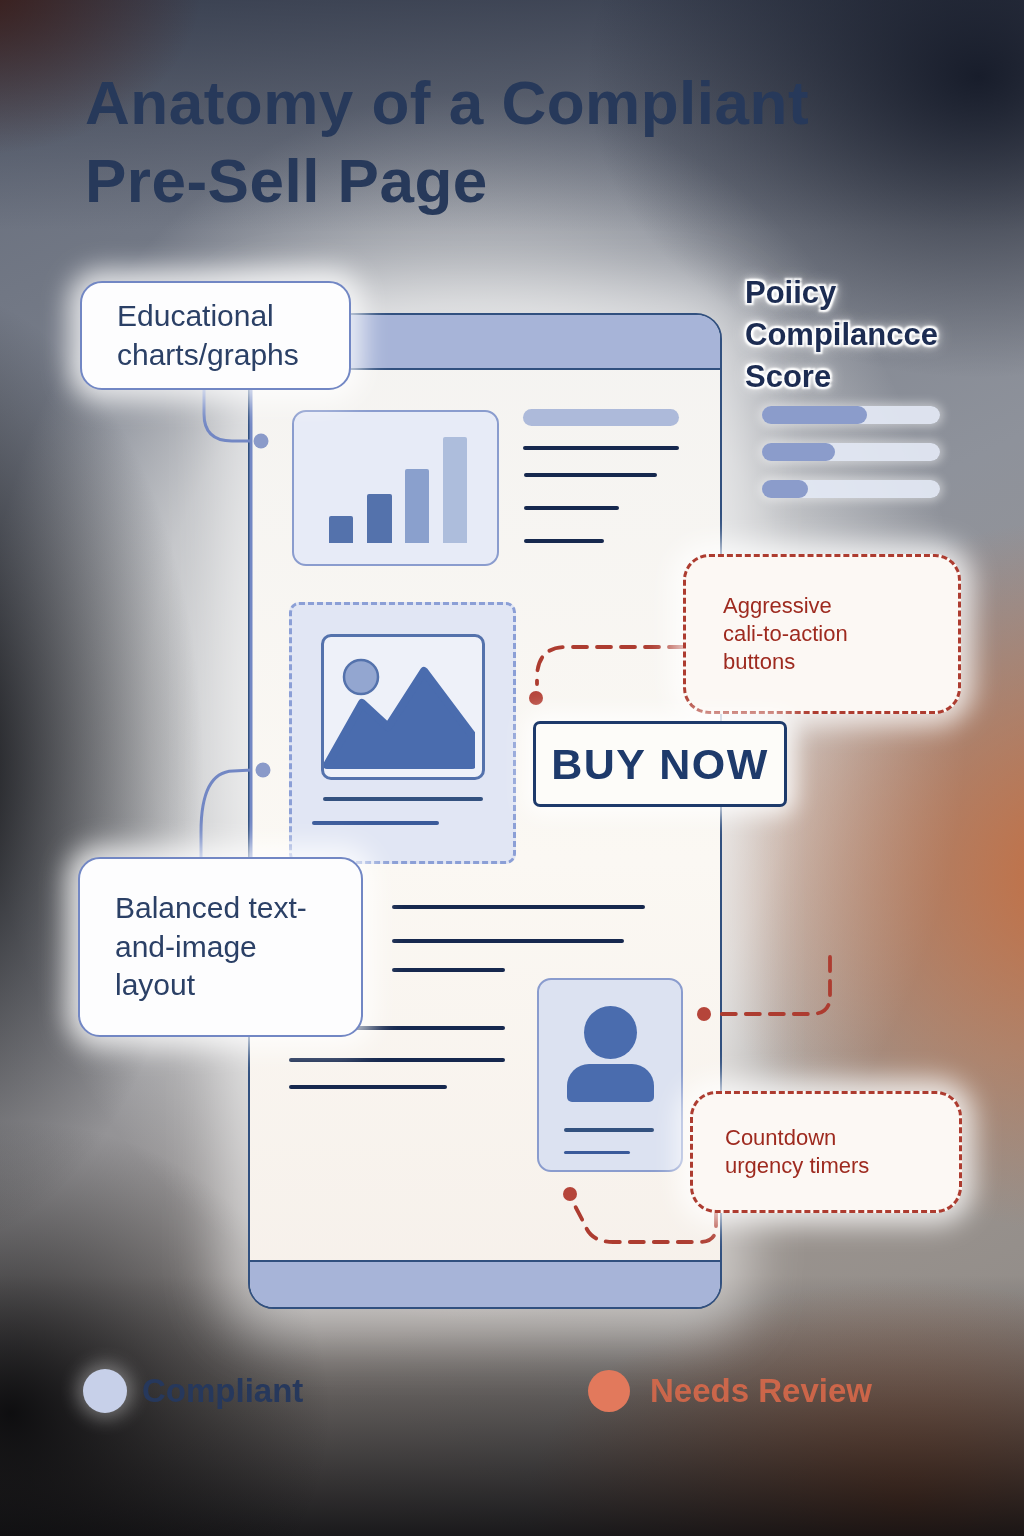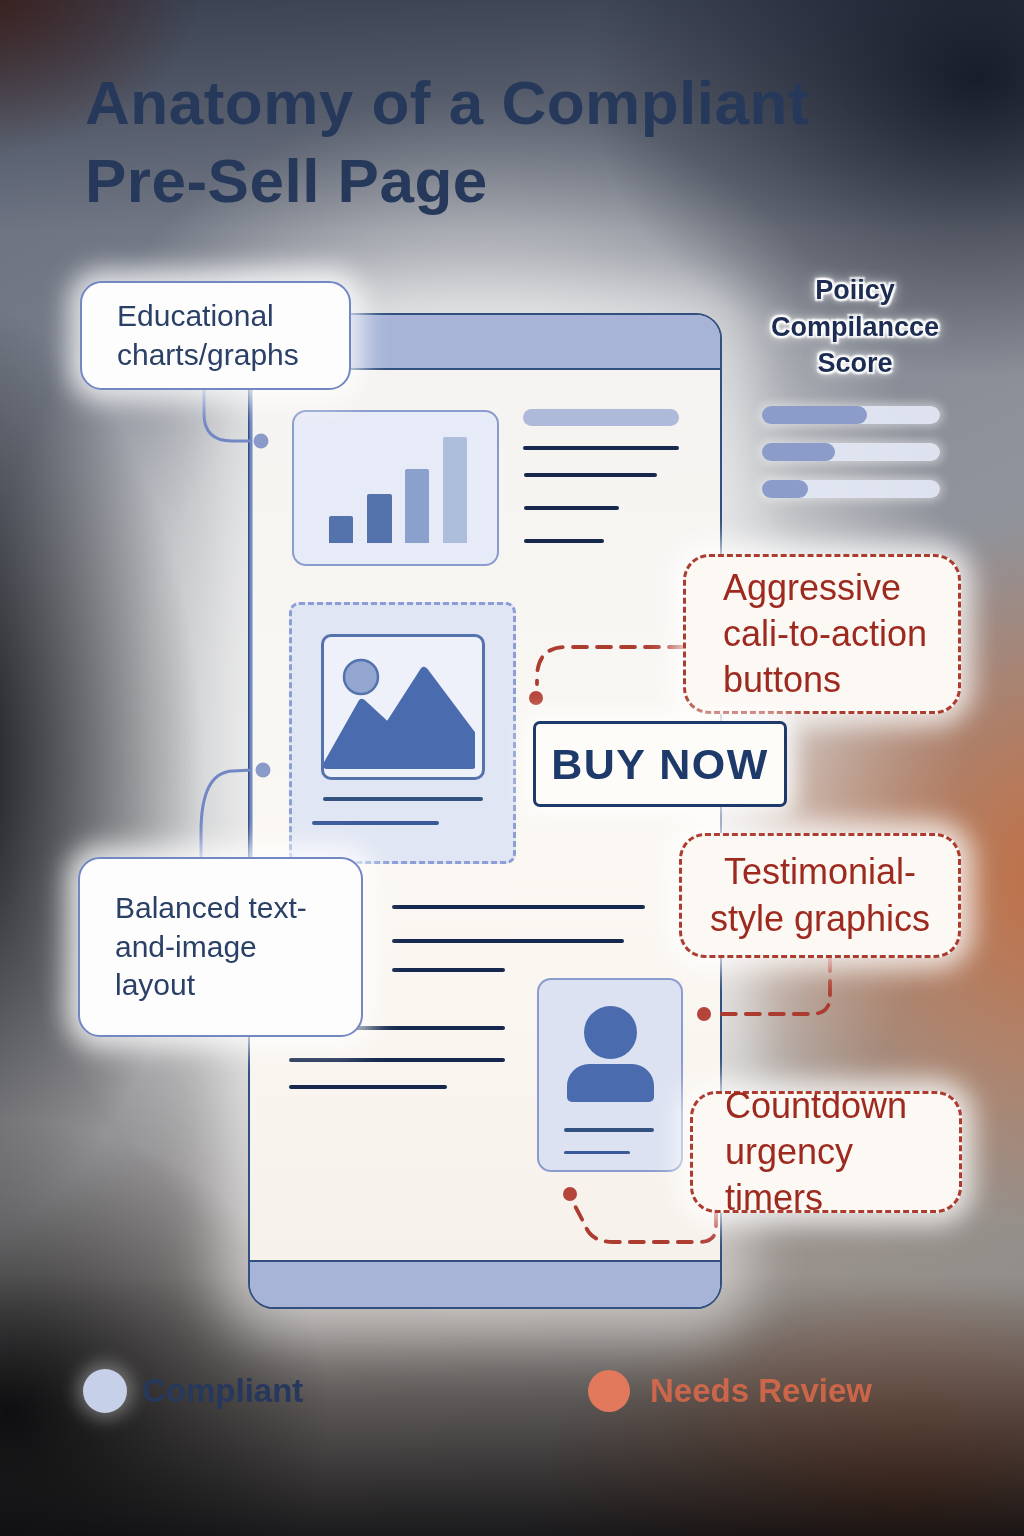--- a/index.html
+++ b/index.html
@@ -106,32 +106,32 @@
   
   .callout{
     display:flex;align-items:center;
     font-size:30px;font-weight:500;line-height:1.28;
     box-shadow:0 0 26px 12px rgba(255,255,255,.78);
   }
   .co-blue{
     background:#fdfdfe;border:2.5px solid #7287c4;border-radius:22px;color:#2b4066;
   }
   .co-red{
-    background:#fcf8f4;border:3.5px dashed #ad3c30;border-radius:26px;color:#9e2a1f;font-size:36px;
+    background:#fcf8f4;border:3.5px dashed #ad3c30;border-radius:26px;color:#9e2a1f;font-size:22px;
   }
   .co-educational{left:80px;top:281px;width:271px;height:109px;padding-left:35px;box-sizing:border-box;}
   .co-balanced{left:78px;top:857px;width:285px;height:180px;padding-left:35px;box-sizing:border-box;}
   .co-aggressive{left:683px;top:554px;width:278px;height:160px;padding-left:37px;box-sizing:border-box;}
   .co-testimonial{left:679px;top:833px;width:282px;height:125px;justify-content:center;text-align:center;box-sizing:border-box;}
   .co-countdown{left:690px;top:1091px;width:272px;height:122px;padding-left:32px;box-sizing:border-box;}
 
   
   .score-title{
-    left:745px;top:272px;width:220px;text-align:center;
-    font-size:27px;font-weight:700;line-height:1.36;color:#1c2c52;
+    left:745px;top:272px;width:220px;
+    font-size:31px;font-weight:700;line-height:1.36;color:#1c2c52;
     text-shadow:-2px -2px 2px #fff,2px -2px 2px #fff,-2px 2px 2px #fff,2px 2px 2px #fff,0 0 9px #fff,0 0 16px rgba(255,255,255,.9);
   }
   .score-bars{left:762px;top:406px;width:178px;}
   .score-track{
     position:relative;width:178px;height:18px;border-radius:9px;
     background:rgba(228,233,245,.92);margin-bottom:19px;
     box-shadow:0 0 10px 3px rgba(255,255,255,.45);
   }
   .score-fill{position:absolute;left:0;top:0;height:18px;border-radius:9px;background:#8b9ccb;}
 
@@ -224,24 +224,20 @@
   <div class="abs callout co-blue co-balanced">
     <span class="pre">Balanced text-
 and-image
 layout</span>
   </div>
   <div class="abs callout co-red co-aggressive">
     <span class="pre">Aggressive
 cali-to-action
 buttons</span>
   </div>
-  <div class="abs callout co-red co-testimonial">
-    <span class="pre">Testimonial-
-style graphics</span>
-  </div>
   <div class="abs callout co-red co-countdown">
     <span class="pre">Countdown
 urgency timers</span>
   </div>
 
   <div class="abs buy-now">BUY NOW</div>
 
   <div class="abs score-title pre">Poiicy
 Compilancce
 Score</div>

